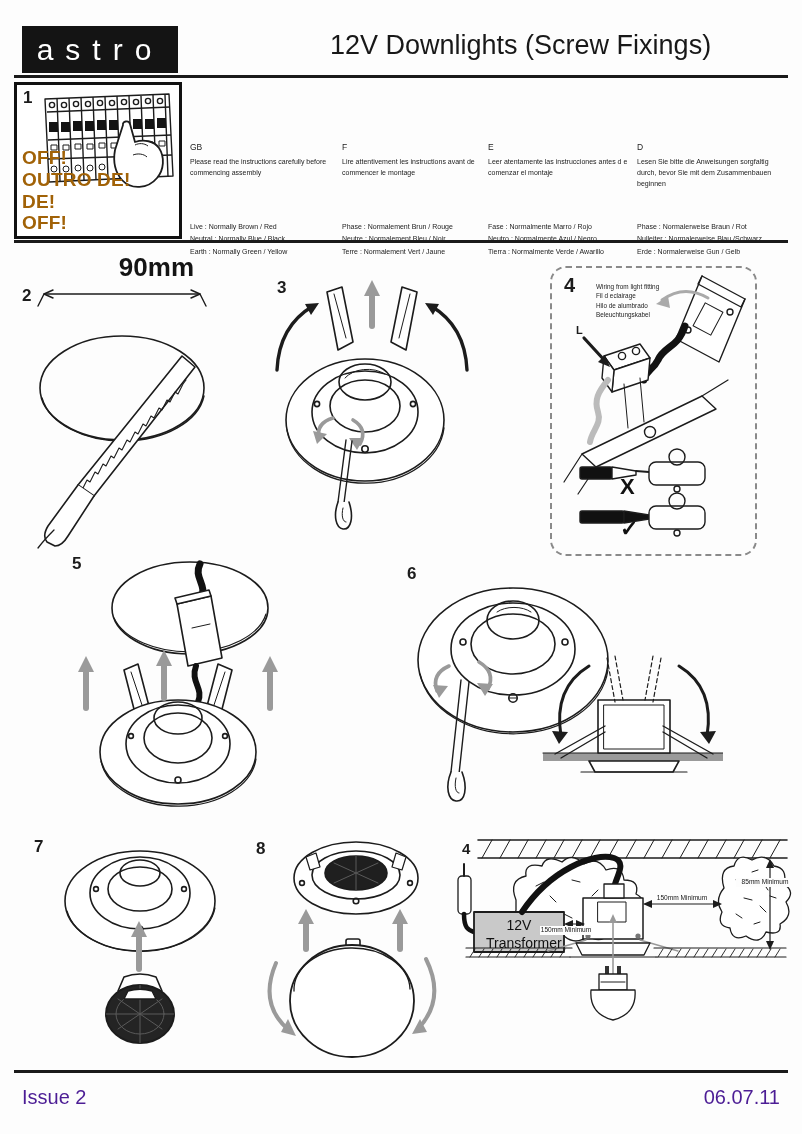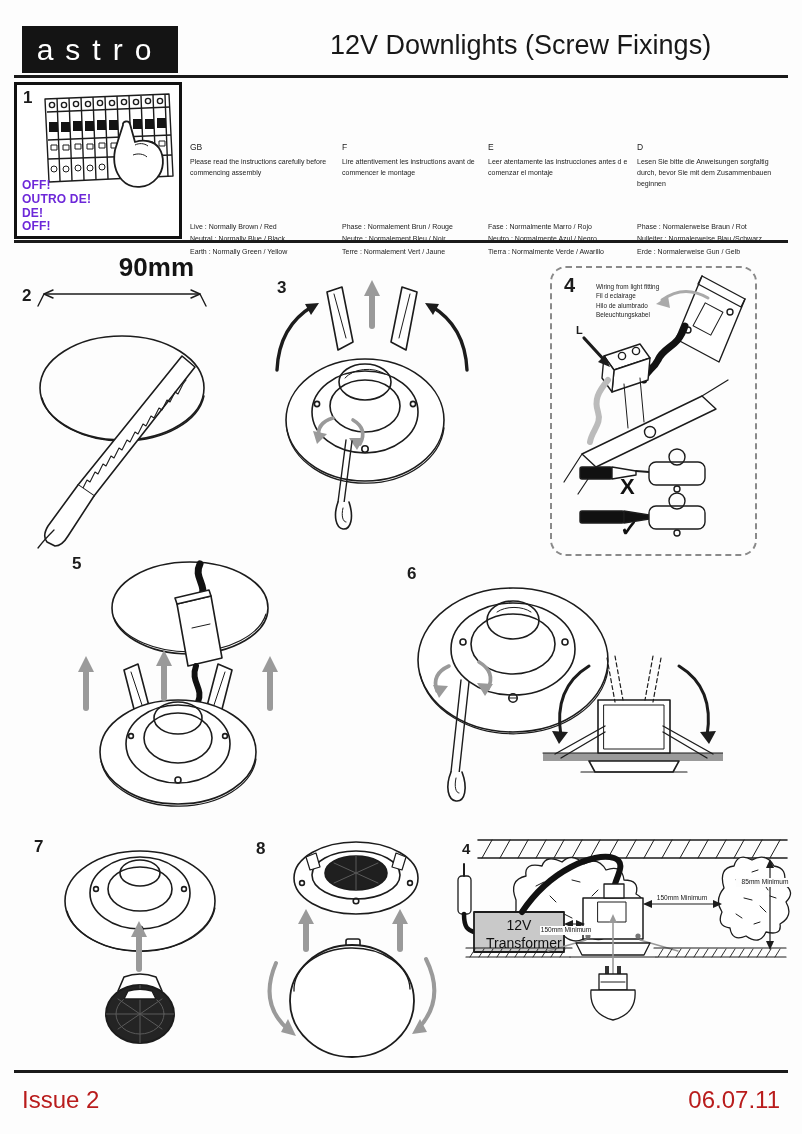--- a/index.html
+++ b/index.html
@@ -7,34 +7,34 @@
         font-family:"Liberation Sans",sans-serif;color:#1c1c1c;overflow:hidden;}
   .abs{position:absolute;}
   .rule{position:absolute;left:14px;right:14px;height:3px;background:#1a1a1a;}
   .logo{position:absolute;left:22px;top:26px;width:156px;height:47px;background:#141414;
         color:#fff;display:flex;align-items:center;justify-content:center;
         font-size:30px;letter-spacing:12px;box-sizing:border-box;}
   .title{position:absolute;left:330px;top:30px;width:460px;text-align:left;
          font-size:27px;color:#181818;}
   .safety{position:absolute;left:14px;top:82px;width:168px;height:157px;
           border:3px solid #111;box-sizing:border-box;background:#fff;}
-  .safety-lines{position:absolute;left:5px;bottom:2px;font-weight:bold;font-size:12px;
-                line-height:1.14;letter-spacing:.2px;color:#6d28d9;margin-top:8px;}
+  .safety-lines{position:absolute;left:5px;bottom:2px;font-weight:bold;font-size:19px;
+                line-height:1.14;letter-spacing:.2px;color:#a16207;margin-top:8px;}
   .stepnum{font-size:17px;font-weight:600;color:#1c1c1c;}
   .bignum{font-size:20px;font-weight:bold;}
   .lang-col{position:absolute;top:96px;font-size:7px;line-height:1.55;color:#222;margin-top:45px;}
   .lang-code{font-size:8.5px;margin-bottom:3px;color:#1c1c1c;}
   .lang-wiring{position:absolute;top:80px;left:0;line-height:1.75;white-space:nowrap;}
   .dim-label{font-size:26px;font-weight:600;text-align:right;color:#141414;}
   .tinylabel{font-size:6.4px;line-height:1.45;color:#1c1c1c;}
   .dimtext{font-size:6.6px;line-height:1.35;color:#161616;text-align:center;background:#fdfdfd;}
   .wirelabel{font-size:11px;font-weight:600;}
   .mark{font-size:22px;font-weight:bold;color:#111;}
   .xfmr-label{font-size:14px;line-height:1.3;text-align:center;color:#111;}
-  .footer-txt{font-size:24px;color:#b91c1c;}
+  .footer-txt{font-size:20px;color:#4c1d95;}
   .dashedbox{position:absolute;border:2.5px dashed #8a8a8a;border-radius:16px;box-sizing:border-box;}
   svg{display:block;}
 </style>
 </head>
 <body>
 
 <div class="page">
 
   <div class="logo">
     <span>astro</span>

